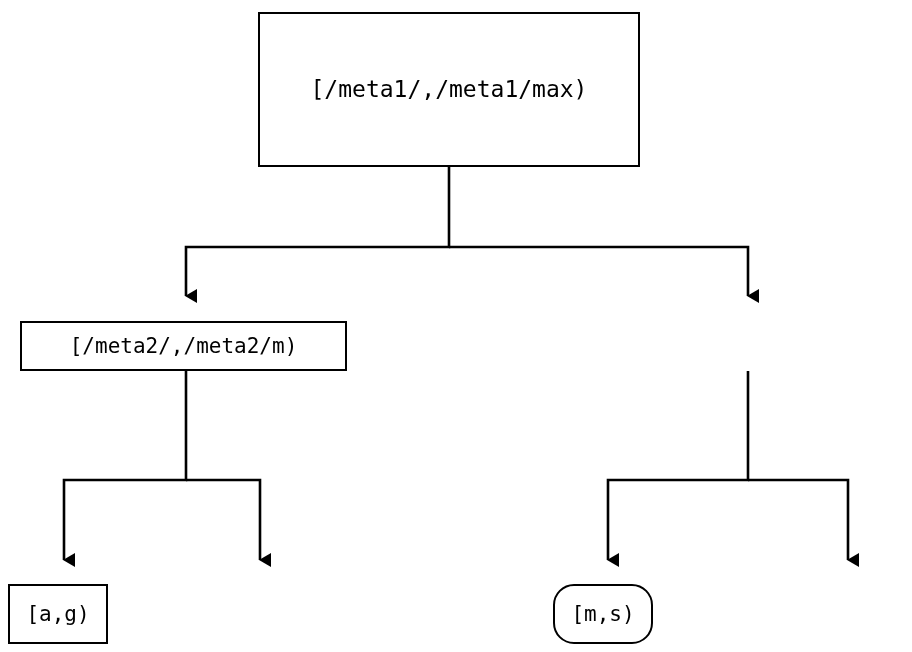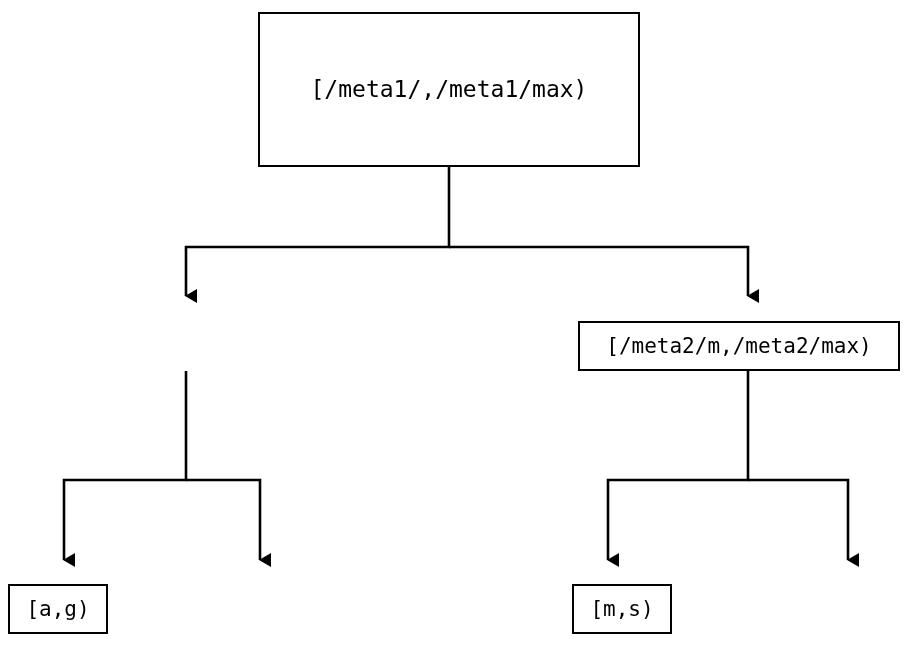--- a/index.html
+++ b/index.html
@@ -65,28 +65,28 @@
     width: 322px;
     height: 50px;
   }
   #node-meta2-low .node-label,
   #node-meta2-high .node-label {
     font-size: 21px;
   }
   
   .leaf-node {
     top: 584px;
-    height: 50px;
+    height: 60px;
   }
   .leaf-node .node-label {
     font-size: 21px;
   }
   #node-leaf-ag   { left: 8px;   width: 100px; }
   #node-leaf-gm   { left: 205px; width: 100px; }
-  #node-leaf-ms   { left: 572px; width: 100px; }
+  #node-leaf-ms   { left: 553px; width: 100px; border-radius: 21px; }
   #node-leaf-smax { left: 778px; width: 120px; }
 </style>
 </head>
 <body>
 
 <div id="diagram-root">
 
   <svg id="edge-layer" width="912" height="652" viewBox="0 0 912 652" xmlns="http://www.w3.org/2000/svg">
     <defs>
       <marker id="arrow-down" markerWidth="14" markerHeight="12" refX="7" refY="11" orient="auto" markerUnits="userSpaceOnUse">
@@ -113,24 +113,24 @@
     </g>
     <g>
       <path d="M 748,480 L 848,480 L 848,560" fill="none" stroke="#000000" stroke-width="2.6" marker-end="url(#arrow-down)"></path>
     </g>
   </svg>
 
   <div class="tree-node" id="node-root">
     <span class="node-label">[/meta1/,/meta1/max)</span>
   </div>
 
+  <div class="tree-node" id="node-meta2-low">
+    <span class="node-label">[/meta2/,/meta2/m)</span>
+  </div>
 
-  <div class="tree-node" id="node-meta2-high">
-    <span class="node-label">[/meta2/m,/meta2/max)</span>
-  </div>
 
   <div class="tree-node leaf-node" id="node-leaf-ag">
     <span class="node-label">[a,g)</span>
   </div>
 
 
   <div class="tree-node leaf-node" id="node-leaf-ms">
     <span class="node-label">[m,s)</span>
   </div>
 

